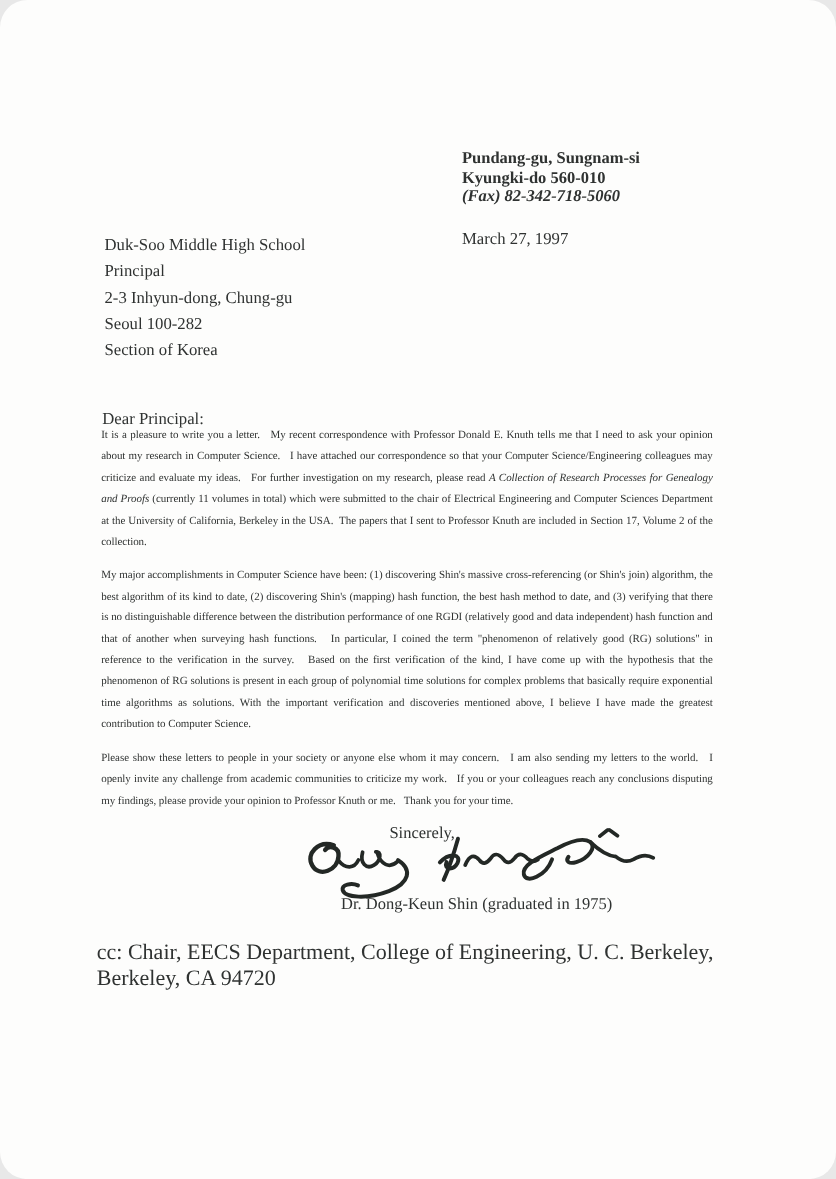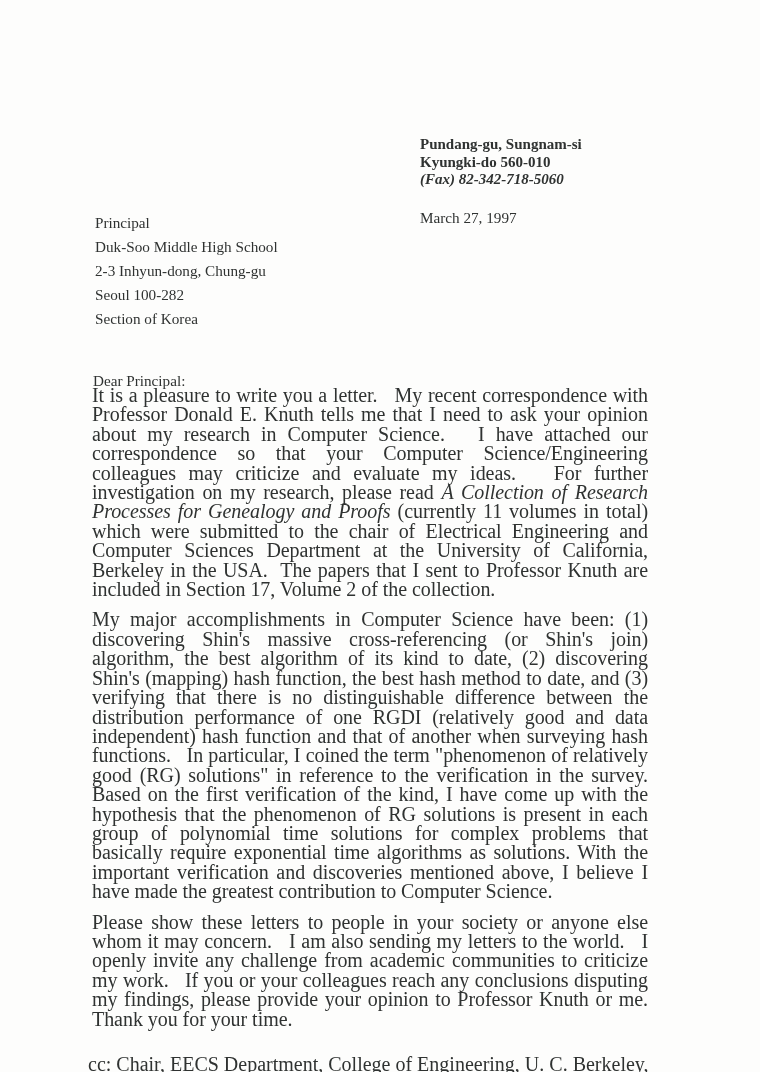--- a/index.html
+++ b/index.html
@@ -9,20 +9,21 @@
   }
   .page {
     position: relative;
     width: 760px;
     height: 1072px;
     margin: 0 auto;
     background: #fdfdfc;
     color: #2f3231;
     font-family: "Liberation Serif", "DejaVu Serif", serif;
     overflow: hidden;
+    border-radius: 25px;
   }
   .sender {
     position: absolute;
     top: 136px;
     left: 420px;
     font-size: 15px;
     font-weight: bold;
     line-height: 17.5px;
   }
   .sender .fax {
@@ -48,21 +49,21 @@
     margin-top: 24px;
   }
   .letter-column {
     position: absolute;
     top: 386px;
     left: 92px;
     width: 573px;
   }
   .letter-column p {
     margin: 0 17px 11px 0;
-    font-size: 20px;
+    font-size: 10px;
     line-height: 19.4px;
     text-align: justify;
     white-space: pre-wrap;
     letter-spacing: -0.05px;
   }
   .closing {
     margin-top: 12px;
   }
   .valediction {
     margin-left: 262px;
@@ -96,35 +97,48 @@
 <div class="page">
 
   <div class="sender">
     <div>Pundang-gu, Sungnam-si</div>
     <div>Kyungki-do 560-010</div>
     <div class="fax">(Fax) 82-342-718-5060</div>
     <div class="date">March 27, 1997</div>
   </div>
 
   <div class="recipient">
+    <div>Duk-Soo Middle High School</div>
     <div>Principal</div>
-    <div>Duk-Soo Middle High School</div>
     <div>2-3 Inhyun-dong, Chung-gu</div>
     <div>Seoul 100-282</div>
     <div>Section of Korea</div>
   </div>
 
   <div class="salutation">Dear Principal:</div>
 
   <div class="letter-column">
 
     <p><span>It is a pleasure to write you a letter.   My recent correspondence with Professor Donald E. Knuth tells me that I need to ask your opinion about my research in Computer Science.   I have attached our correspondence so that your Computer Science/Engineering colleagues may criticize and evaluate my ideas.   For further investigation on my research, please read </span><em>A Collection of Research Processes for Genealogy and Proofs</em><span> (currently 11 volumes in total) which were submitted to the chair of Electrical Engineering and Computer Sciences Department at the University of California, Berkeley in the USA.  The papers that I sent to Professor Knuth are included in Section 17, Volume 2 of the collection.</span></p>
 
     <p>My major accomplishments in Computer Science have been: (1) discovering Shin's massive cross-referencing (or Shin's join) algorithm, the best algorithm of its kind to date, (2) discovering Shin's (mapping) hash function, the best hash method to date, and (3) verifying that there is no distinguishable difference between the distribution performance of one RGDI (relatively good and data independent) hash function and that of another when surveying hash functions.   In particular, I coined the term "phenomenon of relatively good (RG) solutions" in reference to the verification in the survey.   Based on the first verification of the kind, I have come up with the hypothesis that the phenomenon of RG solutions is present in each group of polynomial time solutions for complex problems that basically require exponential time algorithms as solutions. With the important verification and discoveries mentioned above, I believe I have made the greatest contribution to Computer Science.</p>
 
     <p>Please show these letters to people in your society or anyone else whom it may concern.   I am also sending my letters to the world.   I openly invite any challenge from academic communities to criticize my work.   If you or your colleagues reach any conclusions disputing my findings, please provide your opinion to Professor Knuth or me.   Thank you for your time.</p>
 
+    <div class="closing">
+      <div class="valediction">Sincerely,</div>
+      <svg class="signature" viewBox="0 0 322 62" xmlns="http://www.w3.org/2000/svg">
+        <path stroke-width="4" d="M30,9 C16,4 4,16 10,27 C16,38 33,32 34,19 C35,11 26,8 22,13"></path>
+        <path stroke-width="3.4" d="M34,23 C40,31 48,31 52,23 M56,16 C53,26 59,32 66,28 C73,24 73,15 68,16 M69,16 C72,28 80,32 88,25"></path>
+        <path stroke-width="3.6" d="M88,24 C101,33 98,45 79,52 C59,59 39,57 37,50 C36,45 45,43 51,46"></path>
+        <path stroke-width="3.6" d="M143,6 C139,19 134,33 129,43 M126,27 C135,18 146,20 142,28 C138,35 129,34 132,27"></path>
+        <path stroke-width="3.4" d="M149,30 Q155,17 162,26 Q166,32 172,25 Q177,17 184,26 Q188,32 194,25 Q199,18 206,26 Q210,30 215,27"></path>
+        <path stroke-width="3.6" d="M228,27 C222,42 204,49 202,40 C200,31 218,24 233,17 C245,11 257,8 263,12 C269,17 261,27 250,30 C243,32 240,29 243,25"></path>
+        <path stroke-width="3.4" d="M263,12 C270,19 277,25 286,26 M272,7 L280,1 L288,7 M286,26 Q294,33 302,29 Q312,23 320,28"></path>
+      </svg>
+      <div class="typed-name">Dr. Dong-Keun Shin (graduated in 1975)</div>
+    </div>
 
     <div class="cc-line">cc: Chair, EECS Department, College of Engineering, U. C. Berkeley, Berkeley, CA 94720</div>
 
   </div>
 
 </div>
 
 </body></html>

